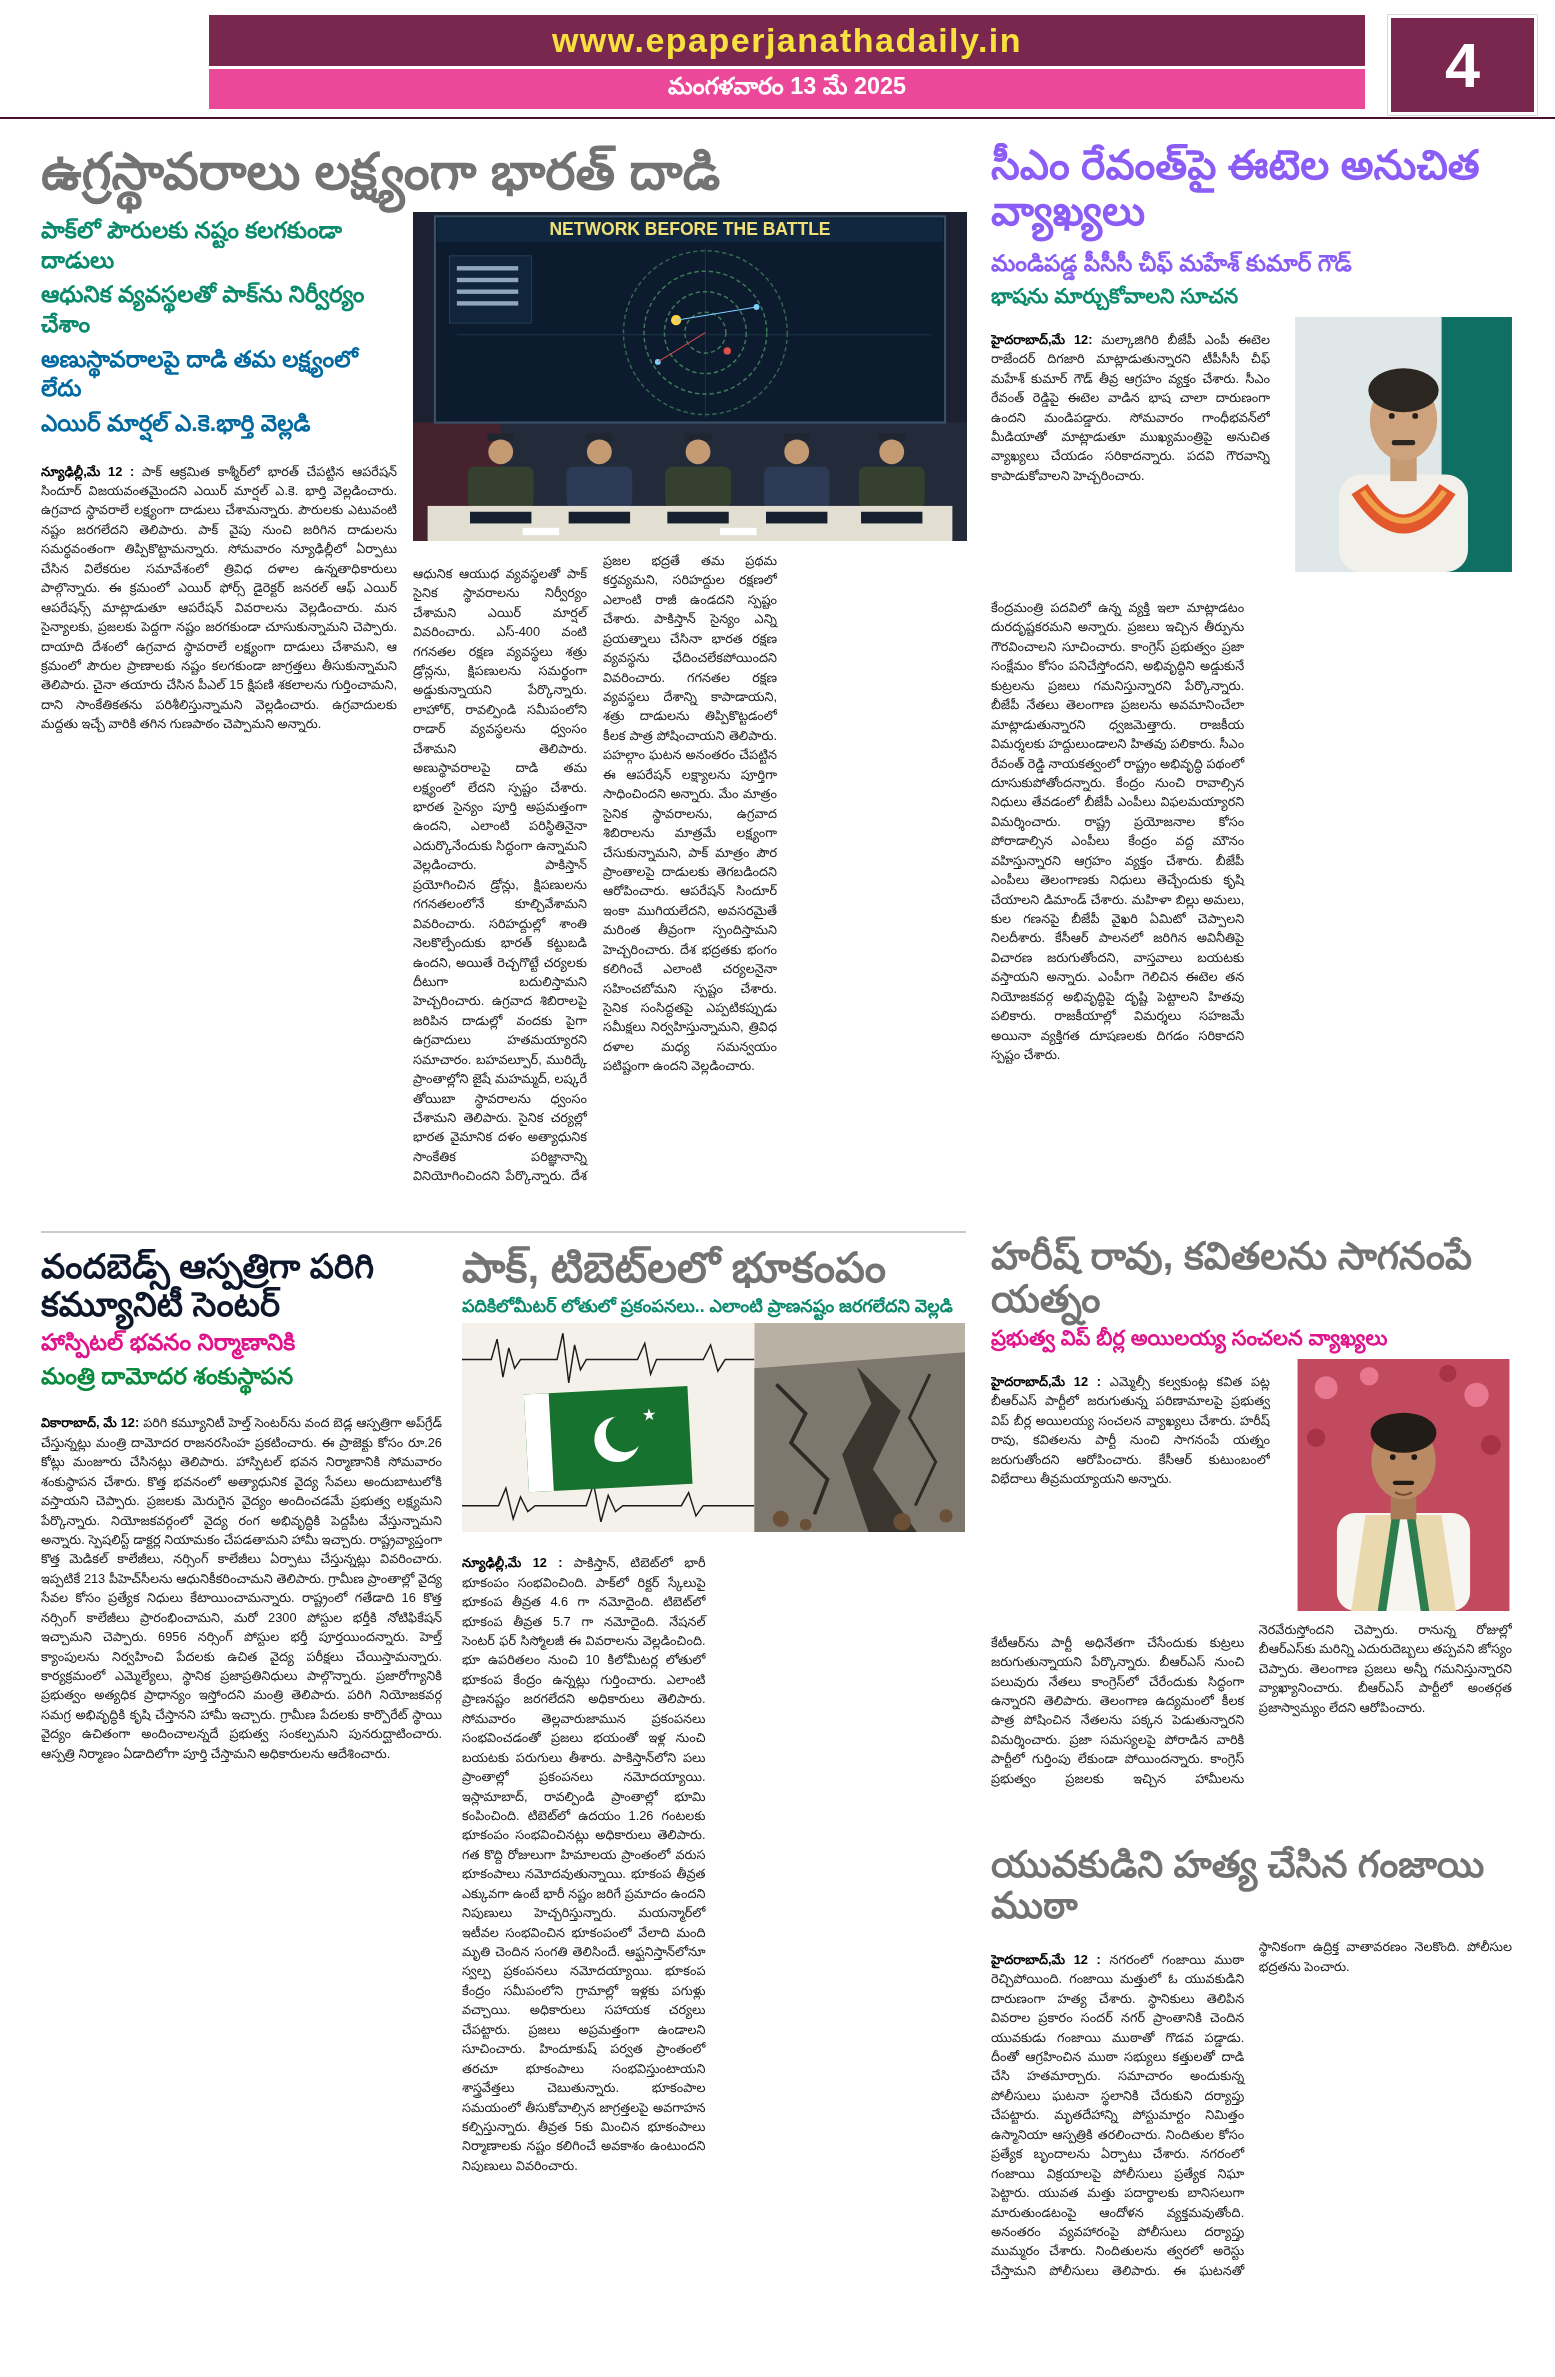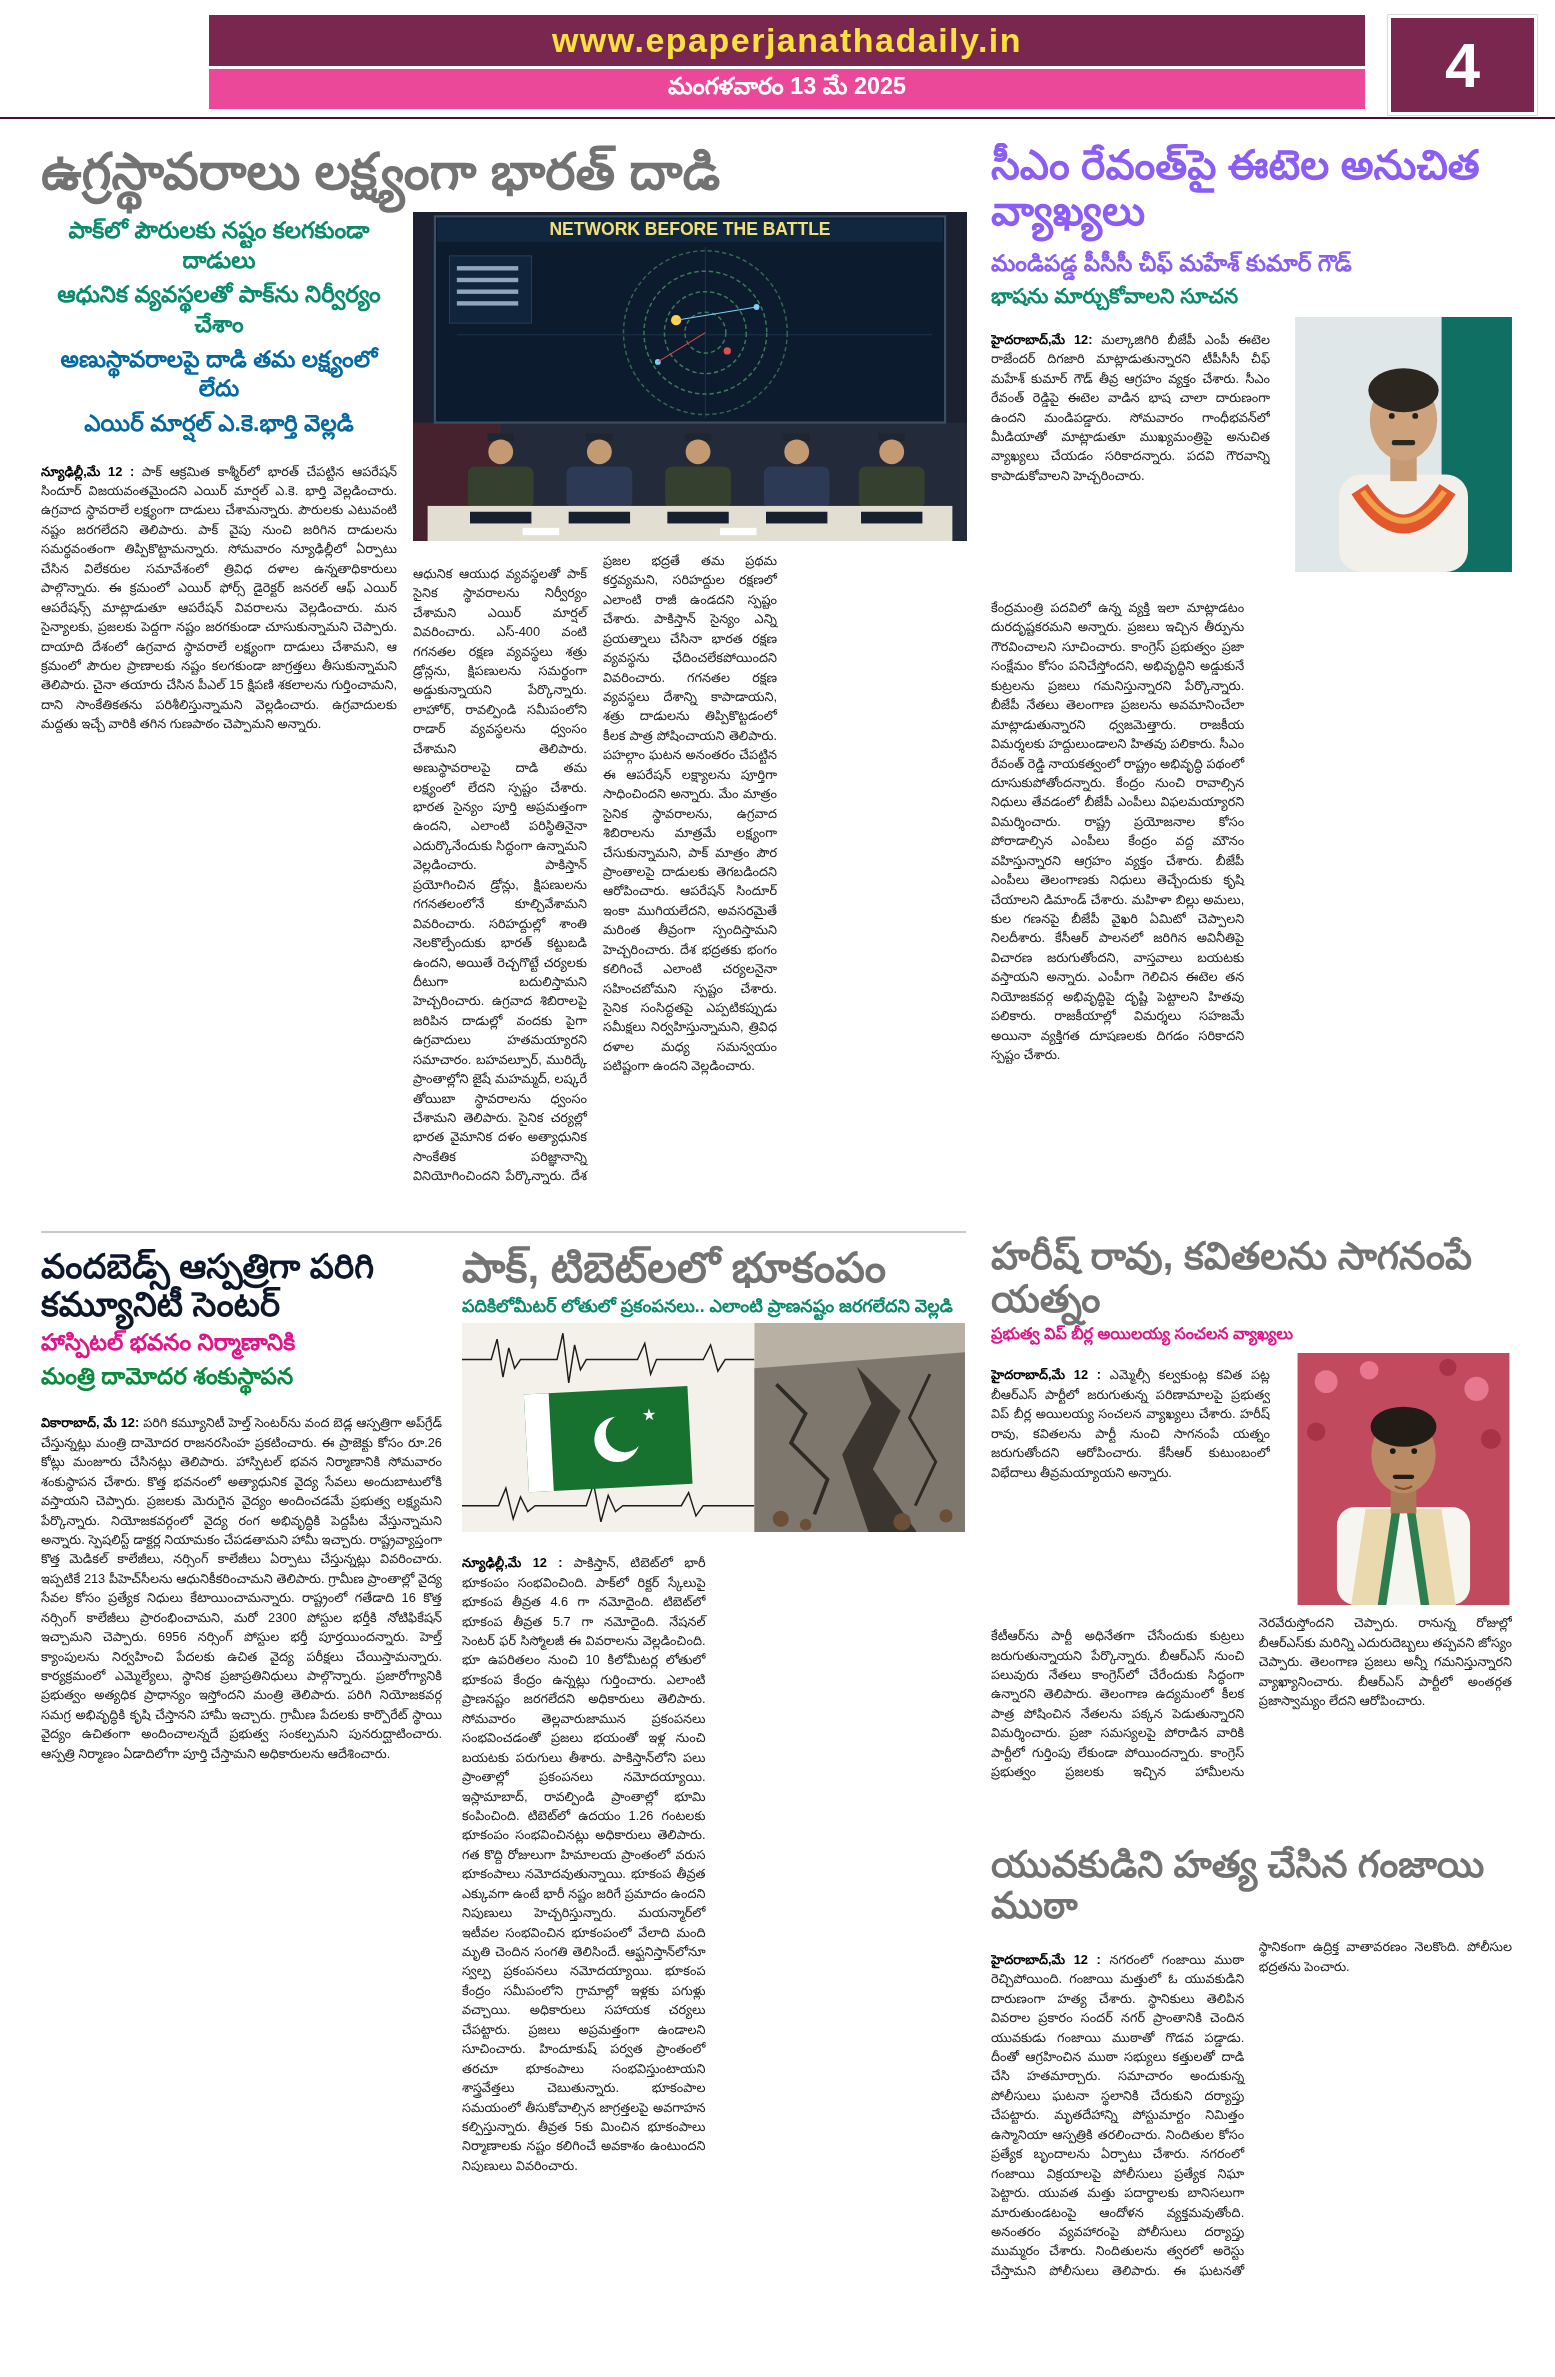--- a/index.html
+++ b/index.html
@@ -33,21 +33,21 @@
   .sh-magenta{color:#e0148c;}
   .sh-green{color:#0a8a3c;}
   .body-text{font-size:12.8px;line-height:1.52;text-align:justify;color:#161616;}
   .dateline{font-weight:800;color:#000;}
 
   
   #art1{left:41px;top:143px;width:926px;height:1077px;}
   #art1 .headline{font-size:51px;margin-bottom:11.7px;}
   .art1-grid{display:flex;gap:16px;}
   .art1-left{width:356px;flex:none;}
-  .art1-left .subhead{font-size:23px;text-align:center;}
+  .art1-left .subhead{font-size:23px;}
   .art1-left-body{margin-top:10.2px;height:798px;overflow:hidden;}
   .art1-right{flex:1;}
   .photo-frame{display:block;width:100%;}
   .art1-main-body{margin-top:10.2px;height:651px;column-count:3;column-gap:16px;column-fill:auto;overflow:hidden;}
 
   
   .rule-left{position:absolute;left:41px;top:1231px;width:925px;height:1.5px;background:#c9c9c9;}
 
   
   #art4{left:41px;top:1247px;width:401px;height:1087px;}
@@ -66,21 +66,21 @@
   #art2 .headline{font-size:41px;}
   #art2 .subhead.sh-red{color:#8b5cf6;font-size:23px;margin-top:14px;}
   #art2 .subhead.sh-teal{font-size:20.5px;}
   .row-with-photo{display:flex;gap:25px;margin-top:7.3px;}
   .row-text{flex:1;overflow:hidden;}
   #art2 .row-with-photo{height:258px;}
   .art2-rest{margin-top:10.2px;height:585px;column-count:2;column-gap:14.6px;column-fill:auto;overflow:hidden;}
 
   #art3{left:991px;top:1235px;width:521px;height:590px;}
   #art3 .headline{font-size:38px;}
-  #art3 .subhead{font-size:16px;}
+  #art3 .subhead{font-size:21px;}
   #art3 .row-with-photo{height:252px;}
   .art3-rest{margin-top:8.8px;height:183px;column-count:2;column-gap:14.6px;column-fill:auto;overflow:hidden;}
 
   #art6{left:991px;top:1844px;width:521px;height:486px;}
   #art6 .headline{font-size:37px;}
   .art6-body{margin-top:10.2px;height:366px;column-count:2;column-gap:14.6px;column-fill:auto;overflow:hidden;}
 
   .portrait{flex:none;display:block;}
 </style>
 </head>

